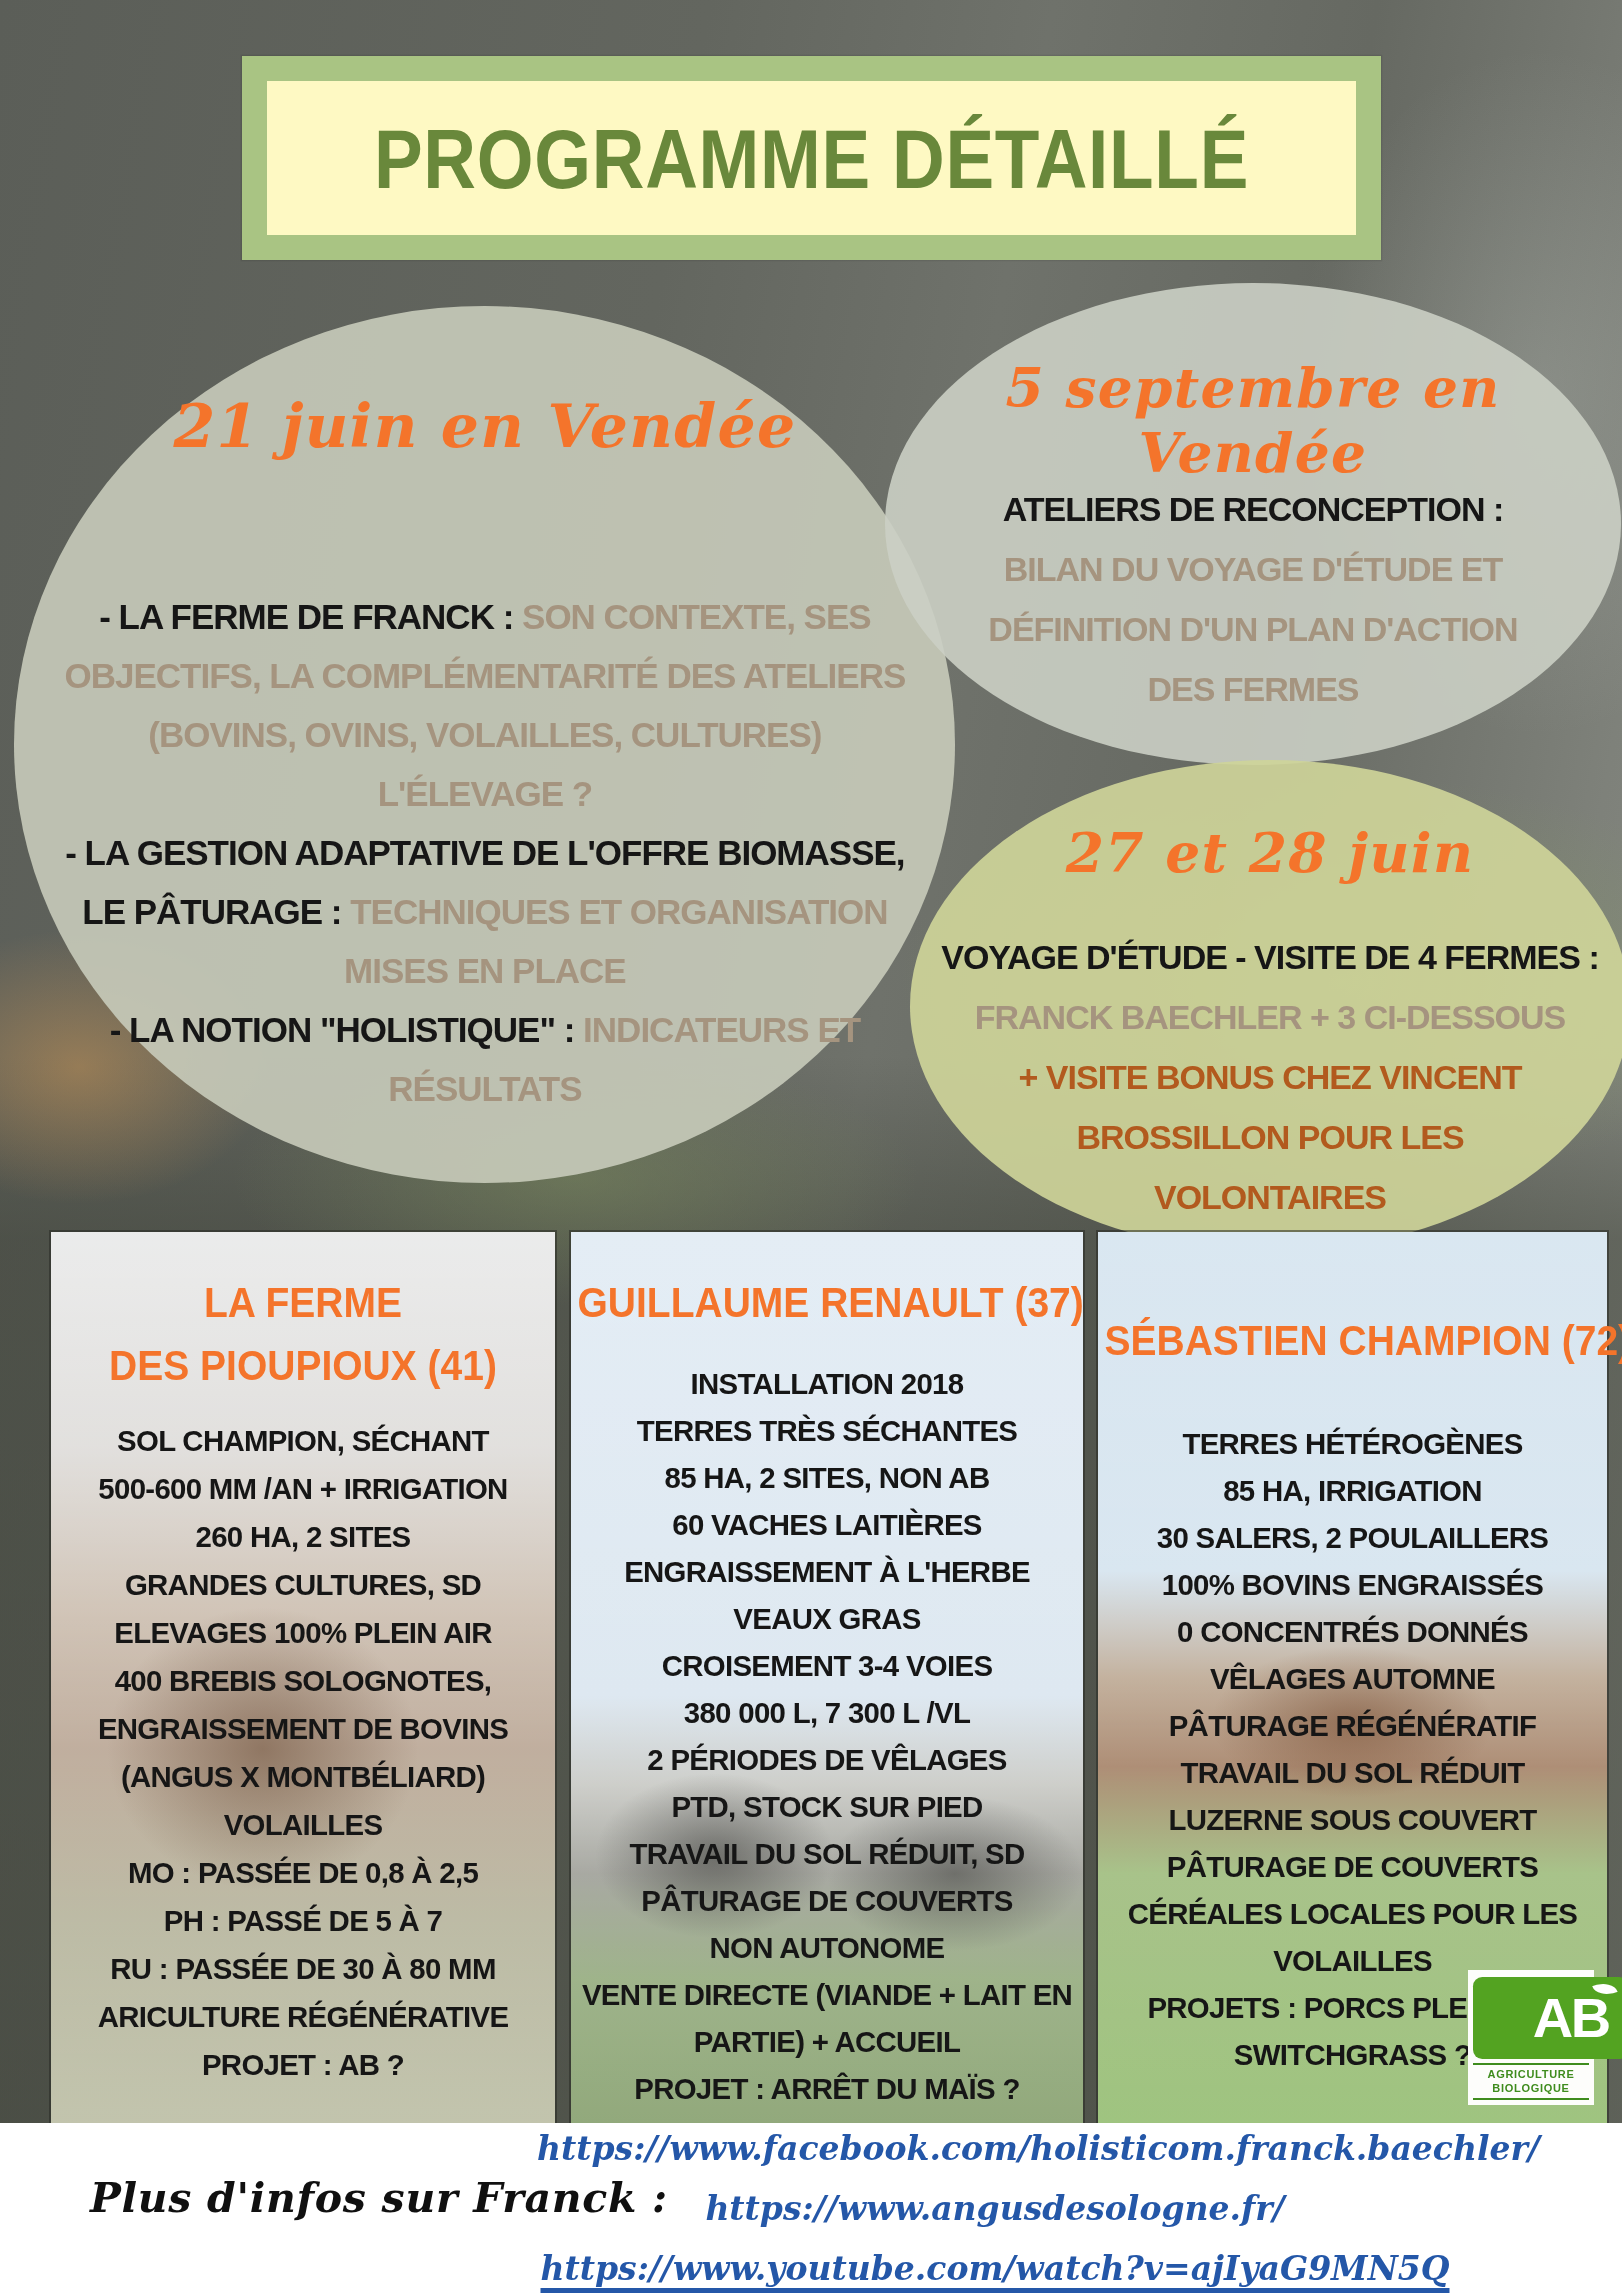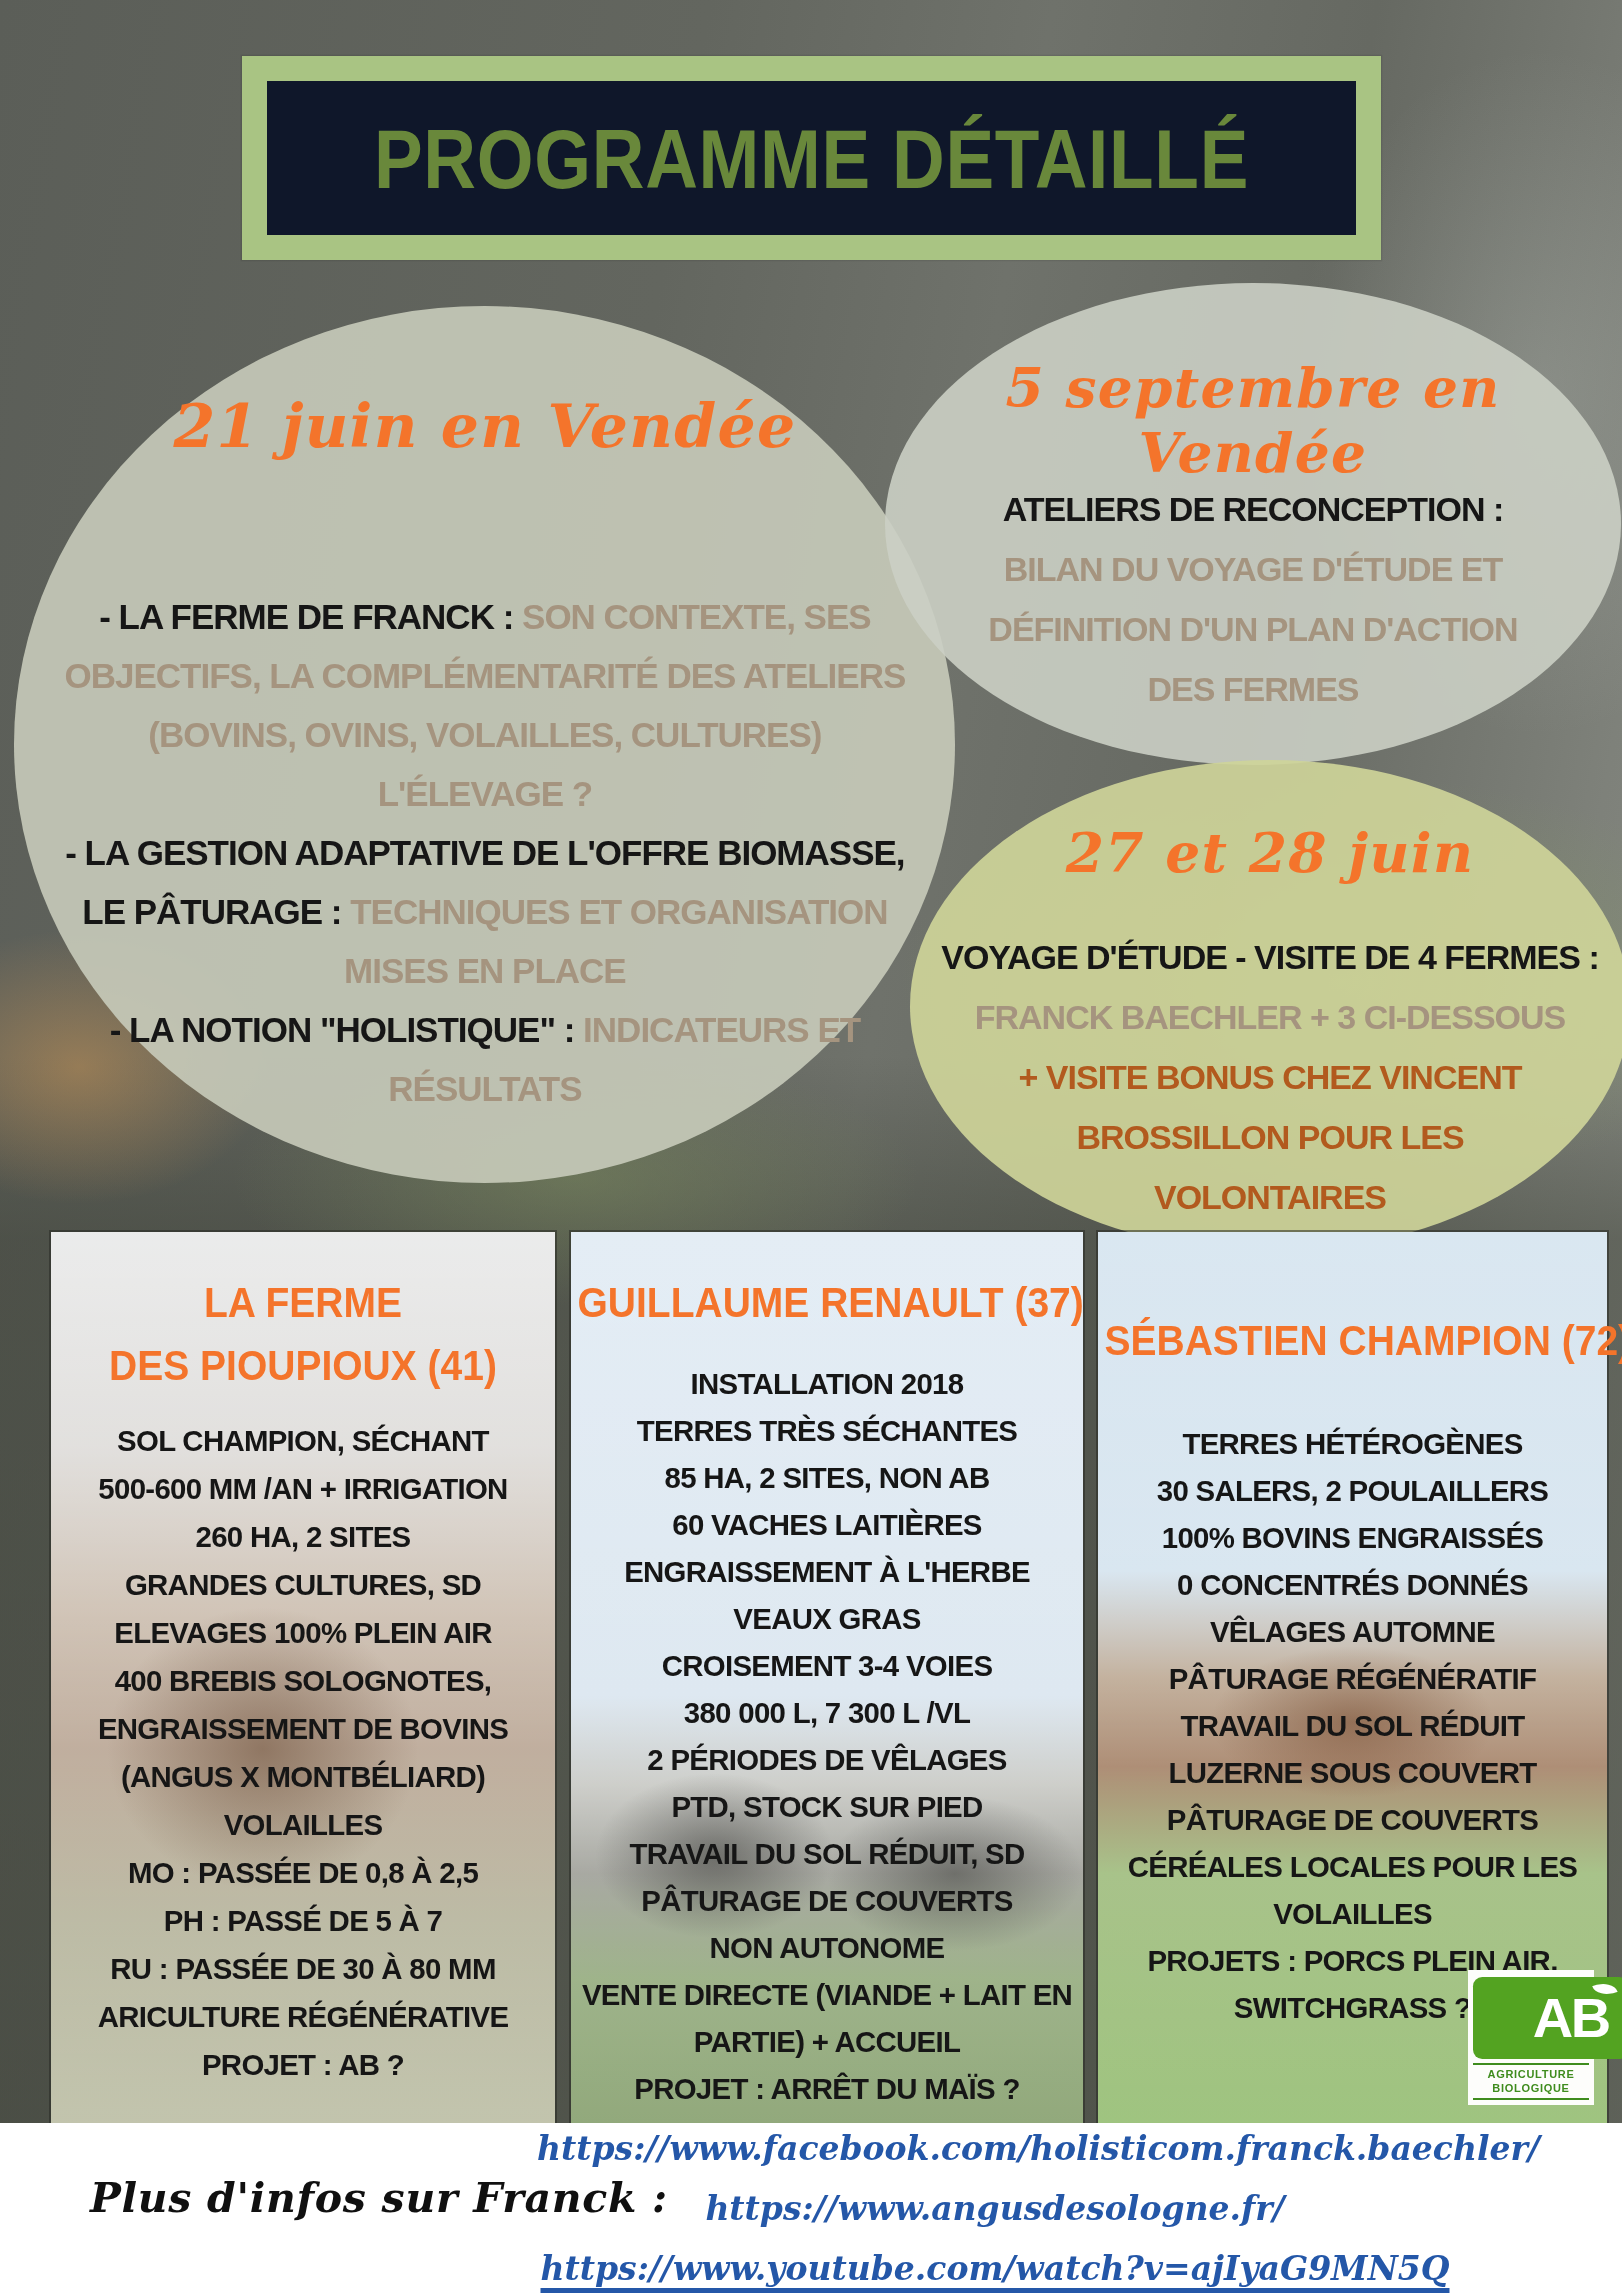--- a/index.html
+++ b/index.html
@@ -17,21 +17,21 @@
       radial-gradient(589px 275px at 1341px 982px, rgba(132,156,94,.50), rgba(132,156,94,0) 75%),
       radial-gradient(327px 458px at 1538px 393px, rgba(190,196,190,.28), rgba(190,196,190,0) 75%),
       linear-gradient(180deg, rgba(0,0,0,0) 46%, rgba(58,62,52,.45) 54%, rgba(58,62,52,.55) 92%);
   }
   .abs{position:absolute;}
   .caps{font-weight:700;letter-spacing:-0.7px;}
   .script{font-family:"DejaVu Serif","Liberation Serif",serif;font-style:italic;font-weight:700;}
 
   
   .header-box{left:242px;top:56px;width:1139px;height:204px;background:#a9c483;box-shadow:0 0 0 1.3px rgba(0,0,0,.08);}
-  .header-inner{position:absolute;inset:25px;background:#0f172a;display:flex;align-items:center;justify-content:center;}
+  .header-inner{position:absolute;inset:25px;background:#fef9c3;display:flex;align-items:center;justify-content:center;}
   .header-title{font-size:73px;color:#69883b;letter-spacing:0.7px;font-weight:800;transform:scaleY(1.15);}
 
   
   .ellipse{border-radius:50%;}
   .ell-left{left:14.4px;top:306px;width:941px;height:877px;background:rgba(200,203,186,.90);}
   .ell-right-top{left:885px;top:283px;width:736px;height:482px;background:rgba(203,207,196,.90);}
   .ell-right-bot{left:910px;top:760px;width:720px;height:492px;background:rgba(206,212,153,.92);}
   .ell-title{position:absolute;left:0;right:0;text-align:center;color:#f4742b;font-size:60px;letter-spacing:1.3px;}
   .ell-right-top .ell-title,.ell-right-bot .ell-title{font-size:55px;}
   .lines{position:absolute;left:9.2px;right:9.2px;text-align:center;}
@@ -181,20 +181,21 @@
     </div>
   </div>
 
   <div class="abs card card3">
     <div class="card-content">
       <div class="card-title" style="top:77px;">
           <div class="sline">SÉBASTIEN CHAMPION (72)</div>
         </div>
       <div class="card-lines" style="top:188px;">
           <div class="tline caps"><span class="seg dark">TERRES HÉTÉROGÈNES</span></div>
+          <div class="tline caps"><span class="seg dark">85 HA, IRRIGATION</span></div>
           <div class="tline caps"><span class="seg dark">30 SALERS, 2 POULAILLERS</span></div>
           <div class="tline caps"><span class="seg dark">100% BOVINS ENGRAISSÉS</span></div>
           <div class="tline caps"><span class="seg dark">0 CONCENTRÉS DONNÉS</span></div>
           <div class="tline caps"><span class="seg dark">VÊLAGES AUTOMNE</span></div>
           <div class="tline caps"><span class="seg dark">PÂTURAGE RÉGÉNÉRATIF</span></div>
           <div class="tline caps"><span class="seg dark">TRAVAIL DU SOL RÉDUIT</span></div>
           <div class="tline caps"><span class="seg dark">LUZERNE SOUS COUVERT</span></div>
           <div class="tline caps"><span class="seg dark">PÂTURAGE DE COUVERTS</span></div>
           <div class="tline caps"><span class="seg dark">CÉRÉALES LOCALES POUR LES</span></div>
           <div class="tline caps"><span class="seg dark">VOLAILLES</span></div>

